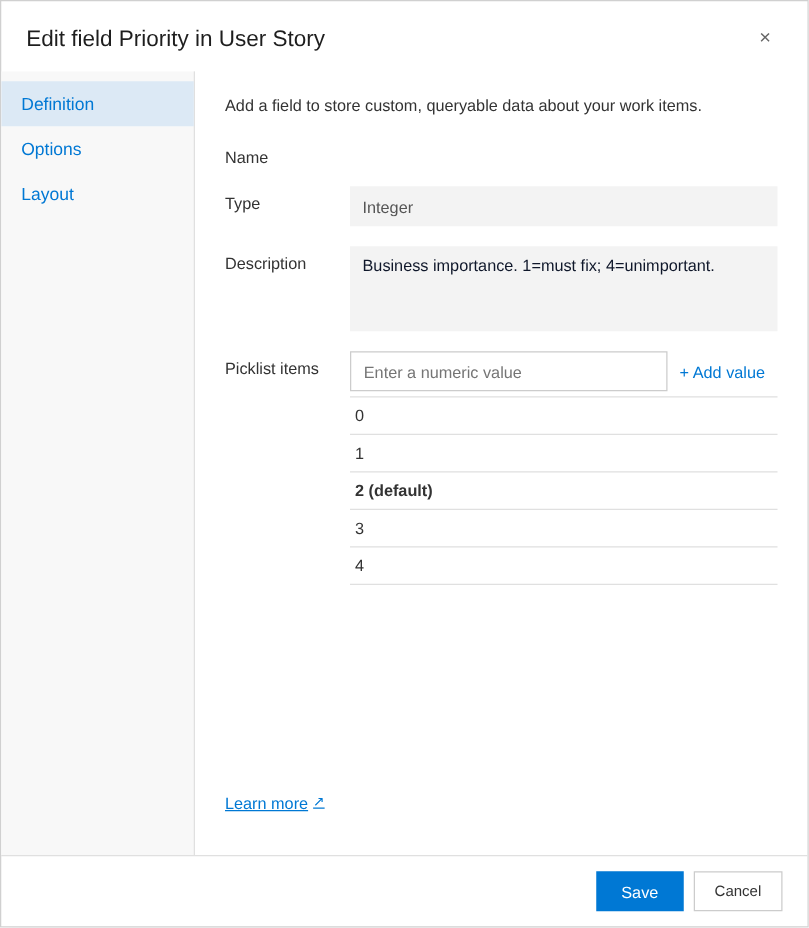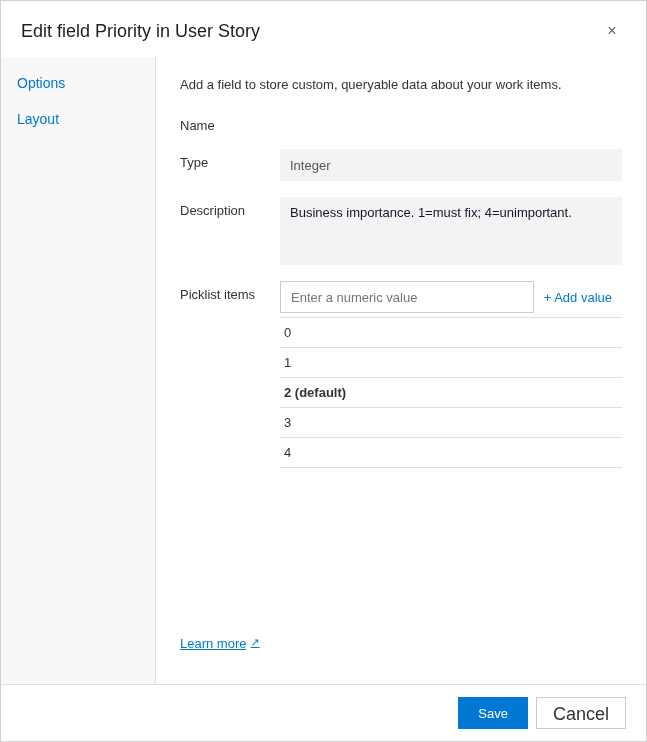--- a/index.html
+++ b/index.html
@@ -235,21 +235,21 @@
       font-size: 13px;
       cursor: pointer;
       height: 32px;
     }
 
     .btn-cancel {
       background: #fff;
       color: #333;
       border: 1px solid #ccc;
       padding: 6px 16px;
-      font-size: 18px;
+      font-size: 12px;
       cursor: pointer;
       height: 32px;
     }
 
     .spacer {
       flex: 1;
     }
 
     .external-icon {
       font-size: 11px;
@@ -261,20 +261,23 @@
 <div class="dialog">
 
   <div class="dialog-header">
     <span class="dialog-title">Edit field Priority in User Story</span>
     <button class="close-button">×</button>
   </div>
 
   <div class="dialog-body">
 
     <nav class="sidebar">
+      <div class="sidebar-item active">
+        <span>Definition</span>
+      </div>
       <div class="sidebar-item">
         <span>Options</span>
       </div>
       <div class="sidebar-item">
         <span>Layout</span>
       </div>
     </nav>
 
     <div class="main-content">
       <p class="content-description">Add a field to store custom, queryable data about your work items.</p>

